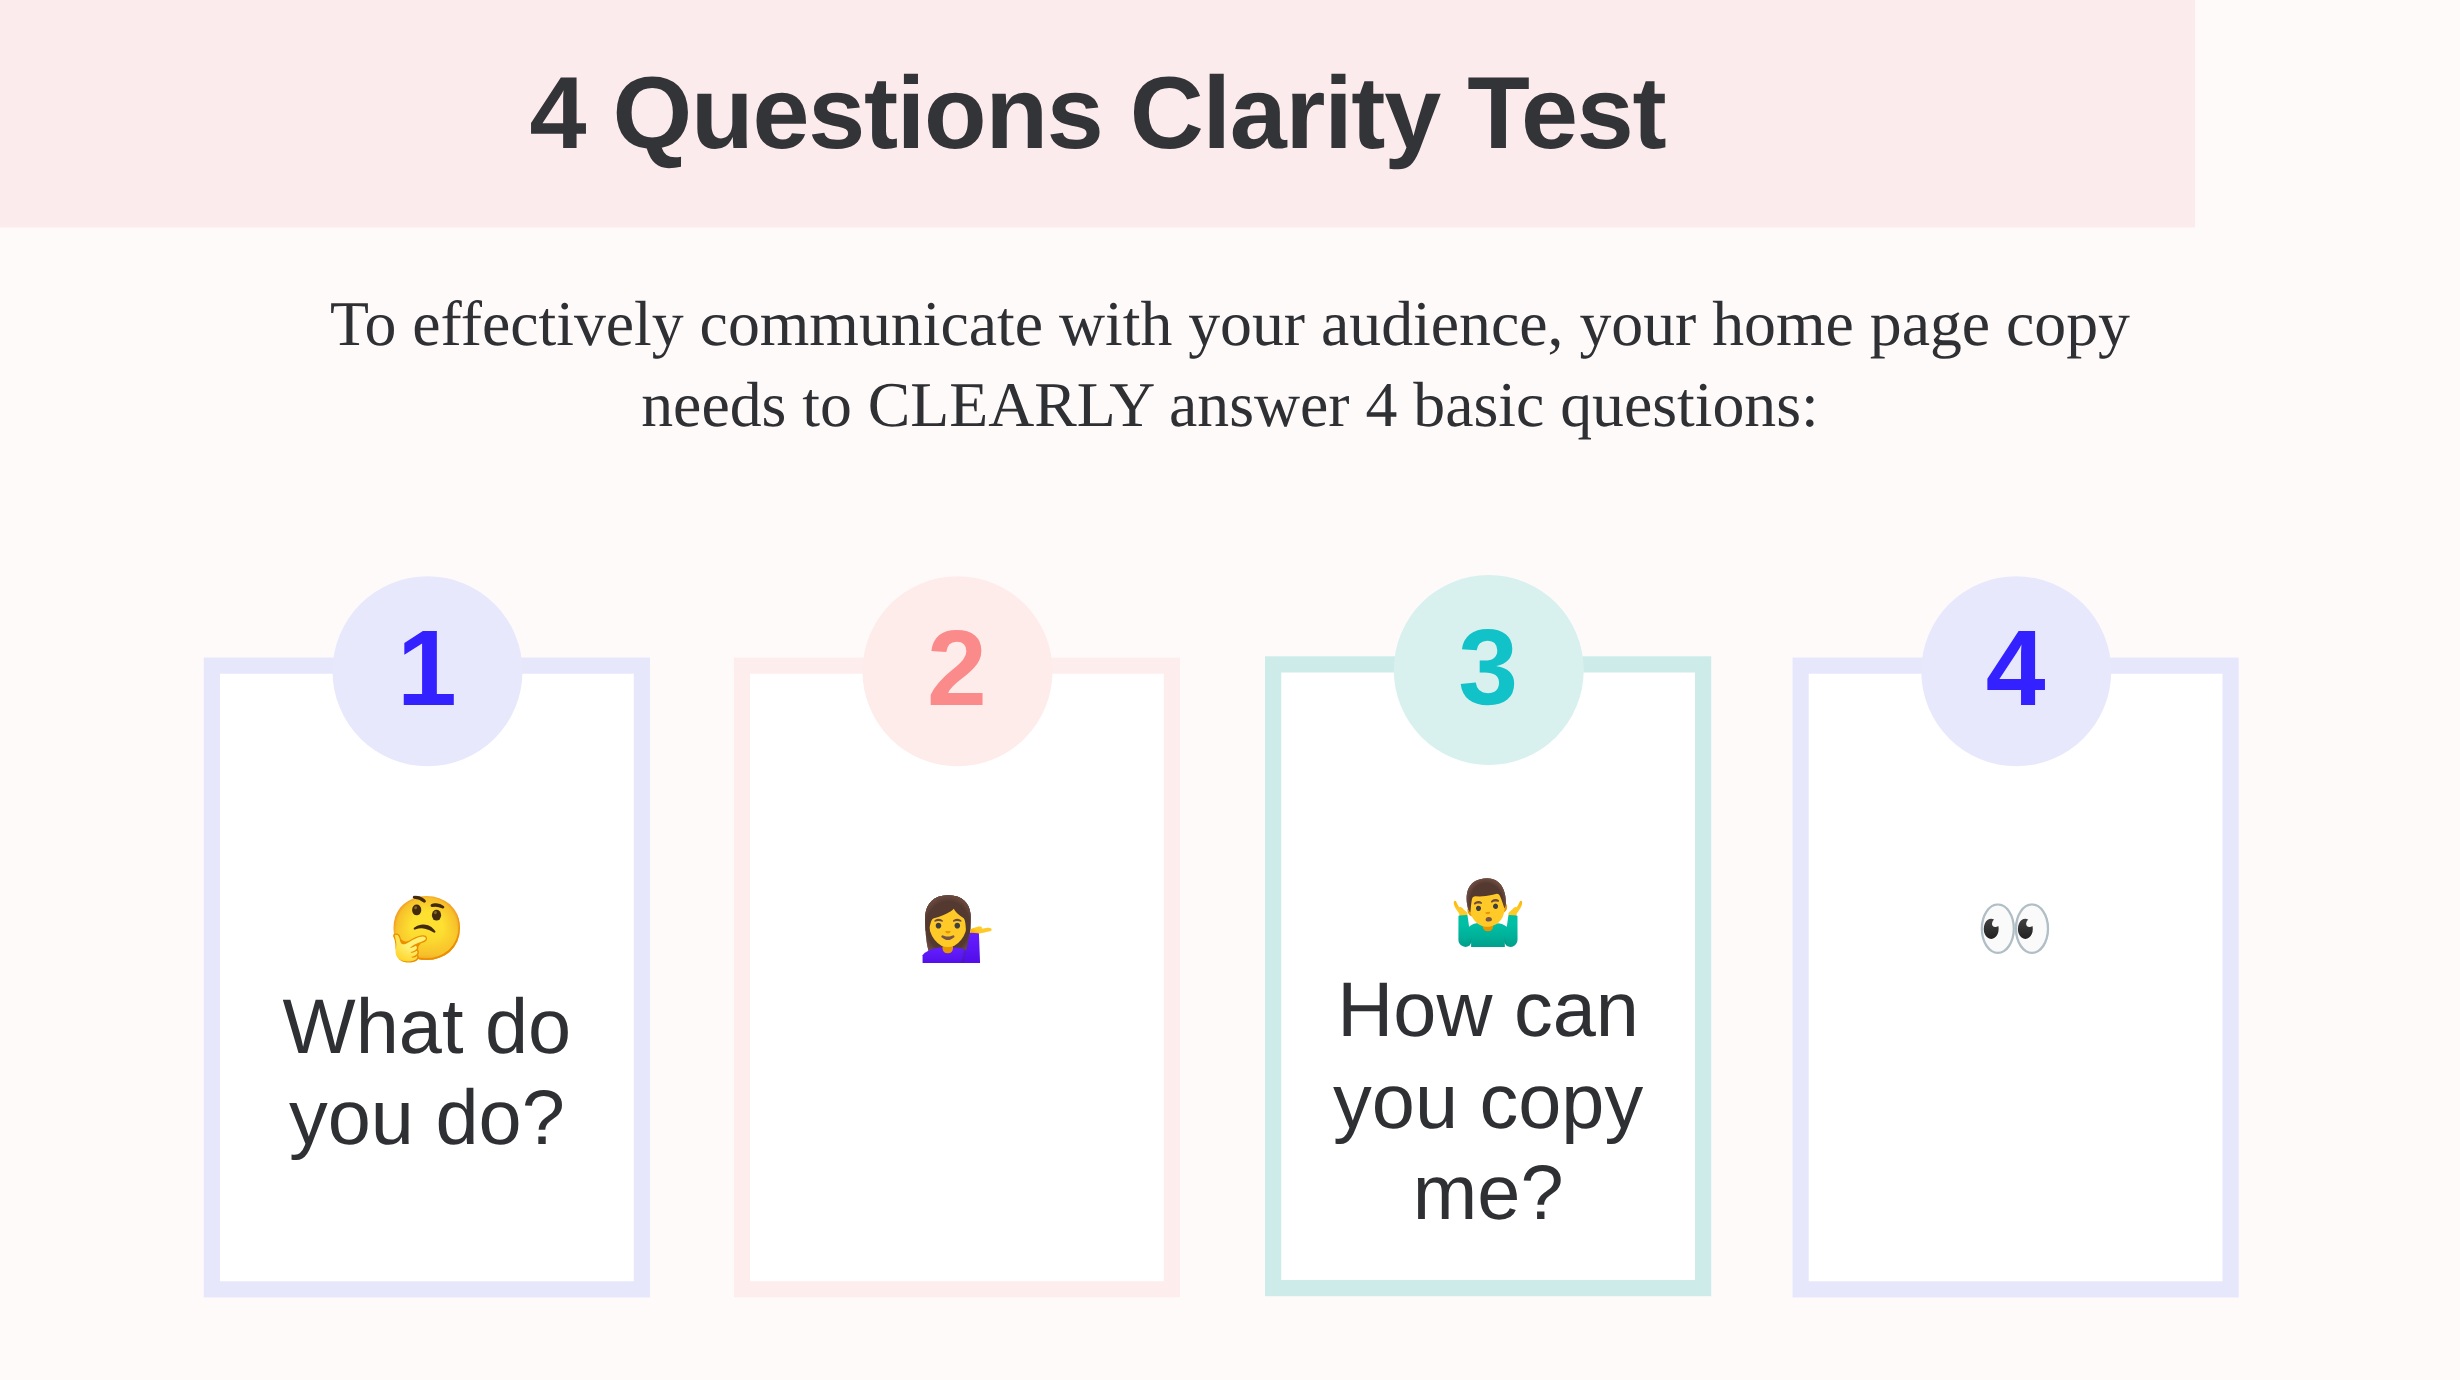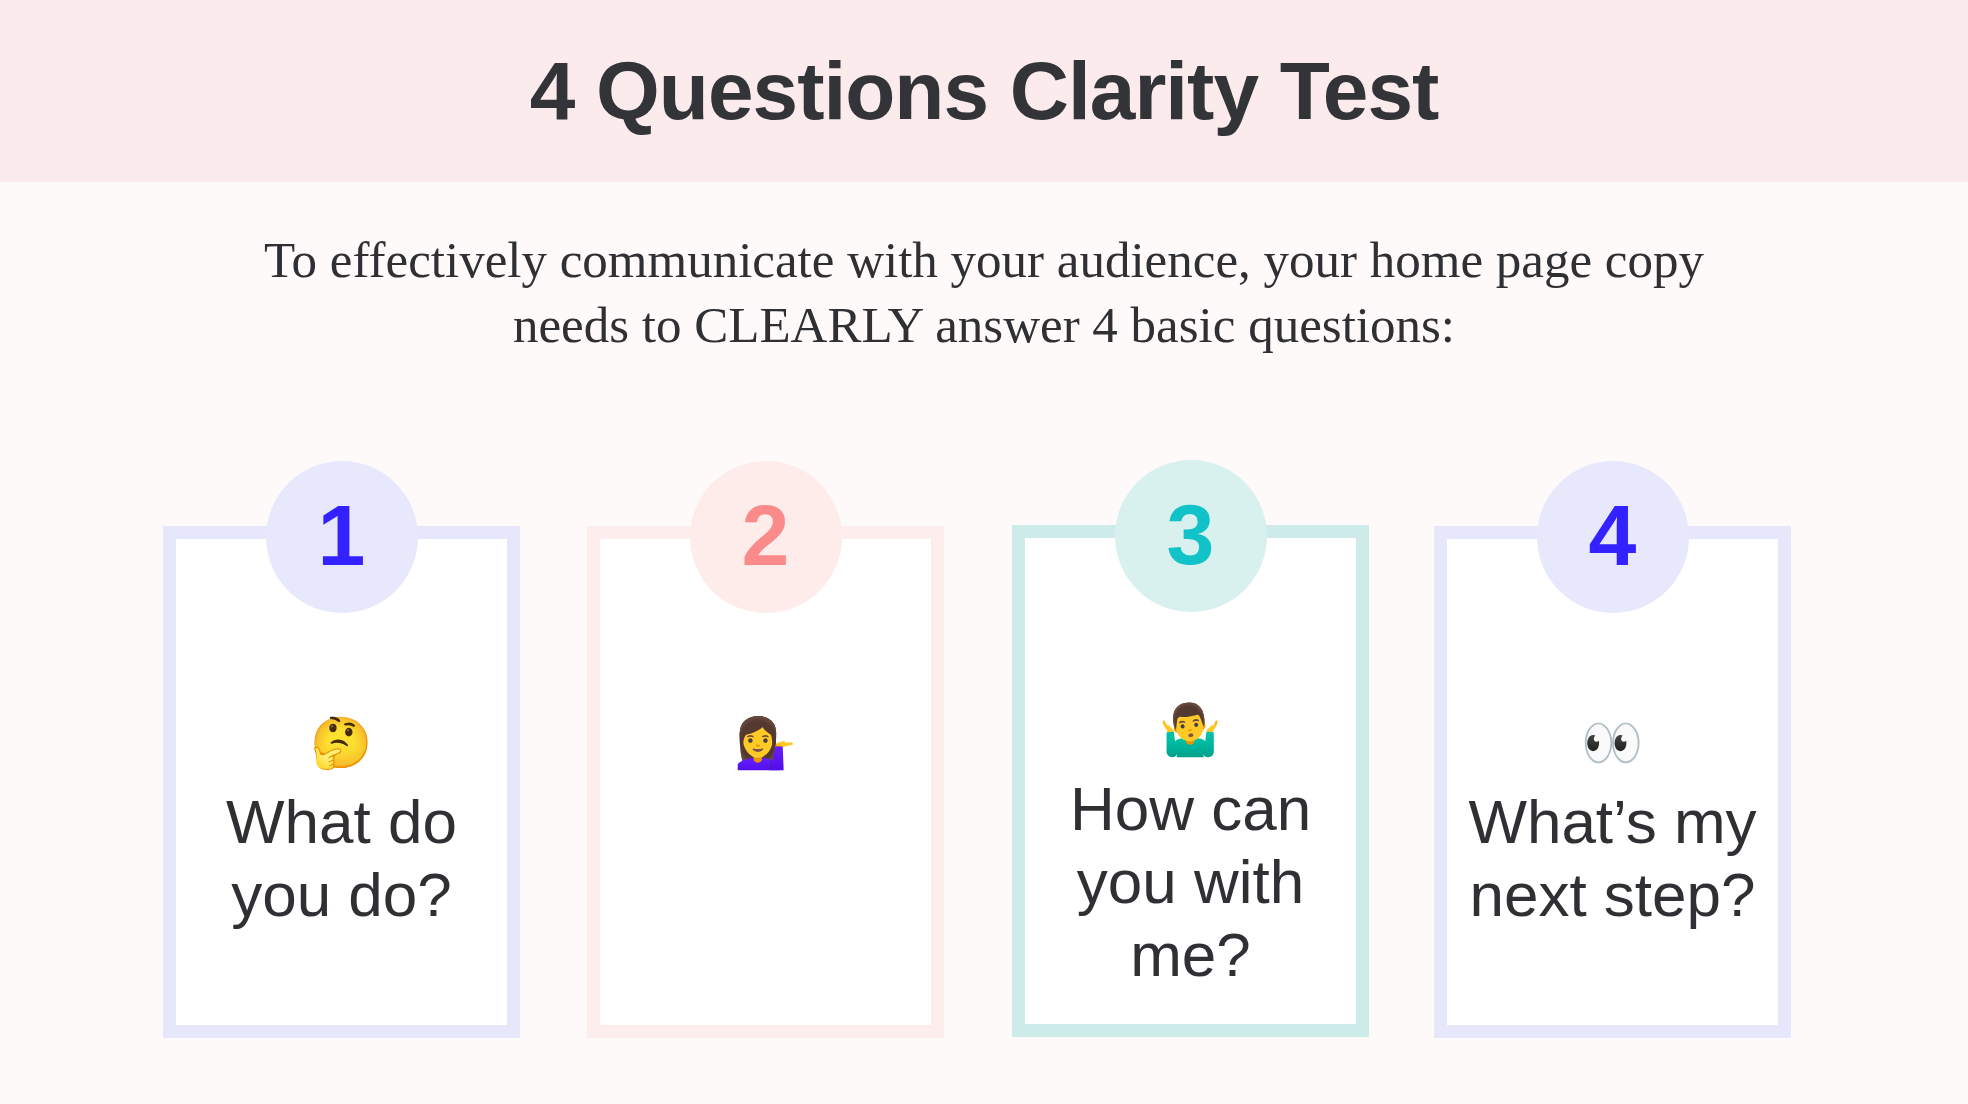--- a/index.html
+++ b/index.html
@@ -13,21 +13,21 @@
     font-family: "Liberation Sans", "DejaVu Sans", sans-serif;
     overflow: hidden;
     position: relative;
   }
 
   
   .header-band {
     position: absolute;
     left: 0;
     top: 0;
-    width: 1968px;
+    width: 1756px;
     height: 182px;
     background: #FCEBEC;
     display: flex;
     align-items: center;
     justify-content: center;
     text-align: right;
   }
   .page-title {
     font-size: 82px;
     font-weight: bold;
@@ -170,27 +170,26 @@
       <div class="card-emoji">💁‍♀️</div>
     </div>
   </div>
 
   <div class="card card-3">
     <div class="badge badge-3">
       <span class="badge-num num-3">3</span>
     </div>
     <div class="card-body">
       <div class="card-emoji">🤷‍♂️</div>
-      <div class="card-text">How can you with me?</div>
+      <div class="card-text">How can you copy me?</div>
     </div>
   </div>
 
   <div class="card card-4">
     <div class="badge badge-4">
       <span class="badge-num num-4">4</span>
     </div>
     <div class="card-body">
       <div class="card-emoji">👀</div>
-      <div class="card-text">What’s my next step?</div>
     </div>
   </div>
 
 </div>
 
 </body></html>

